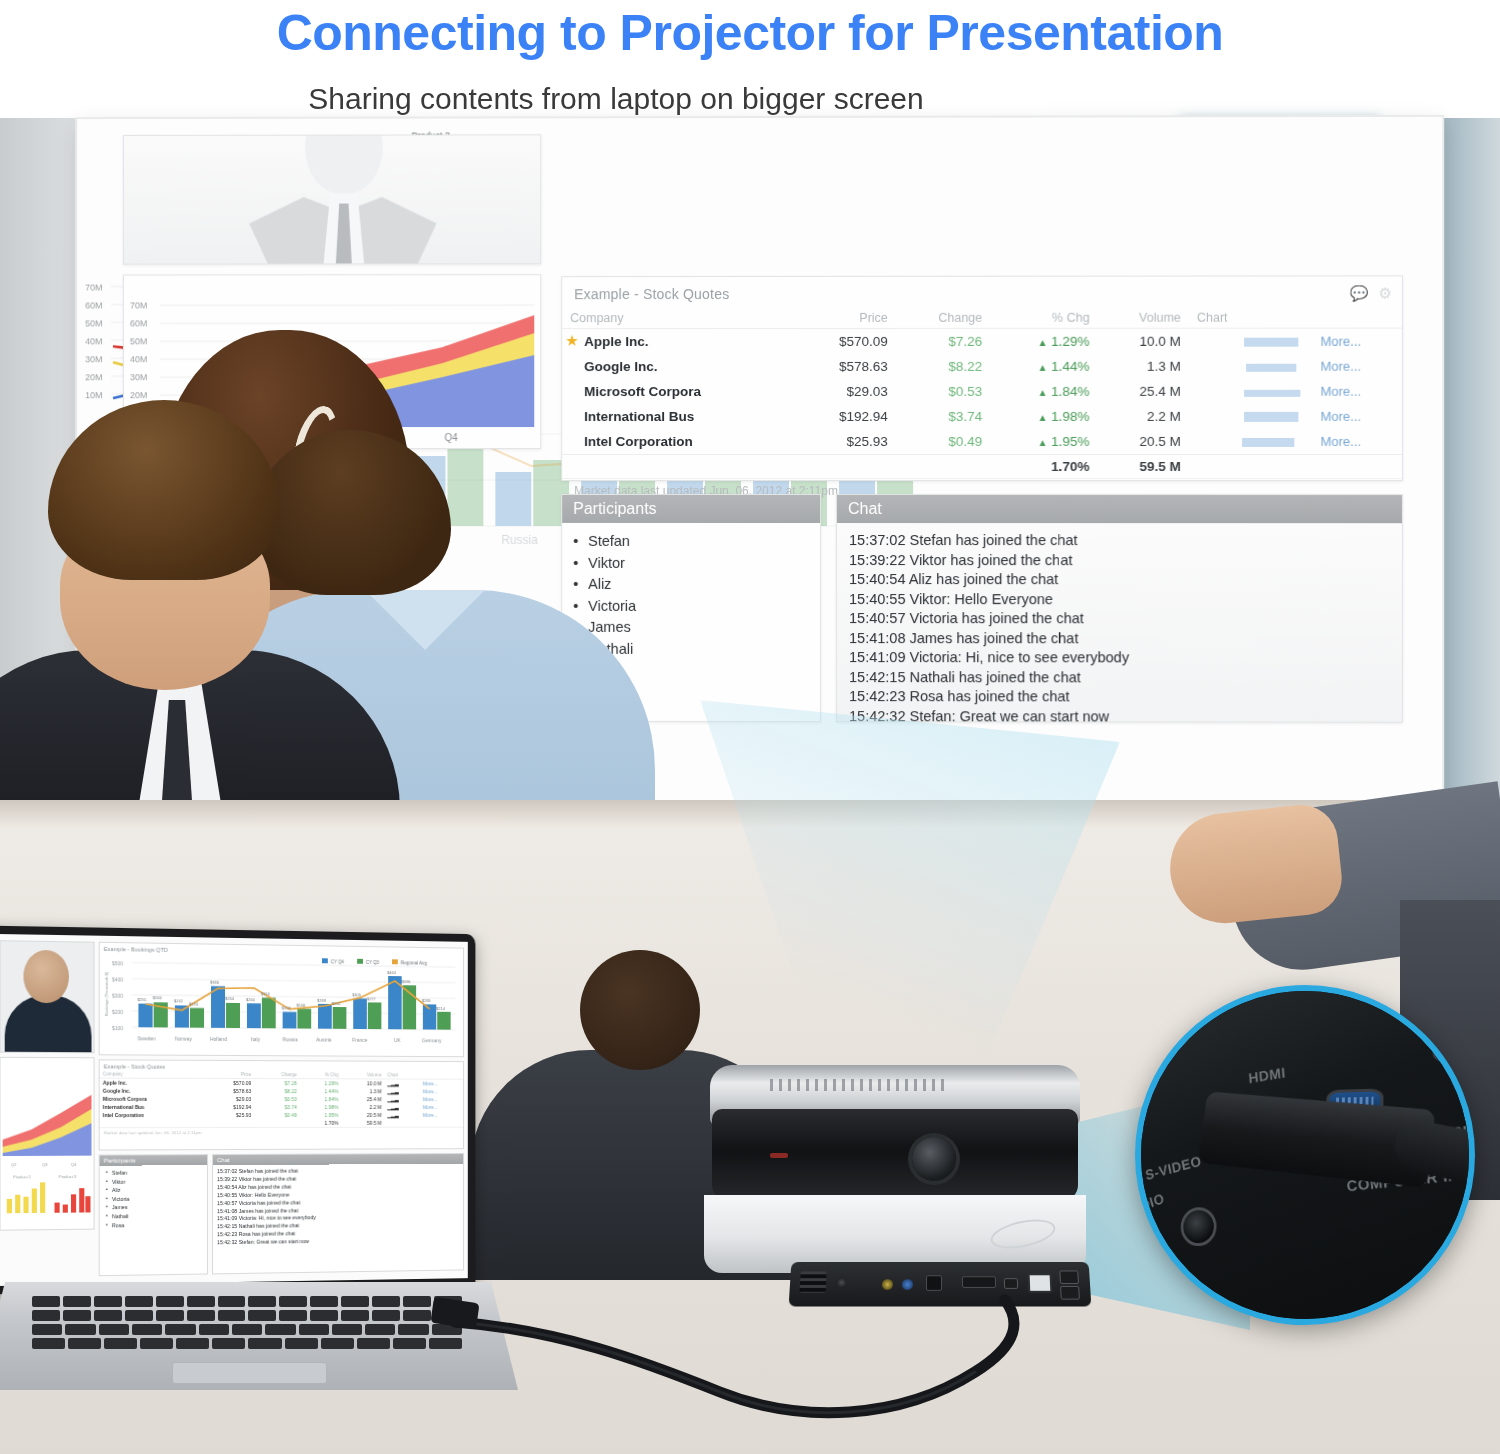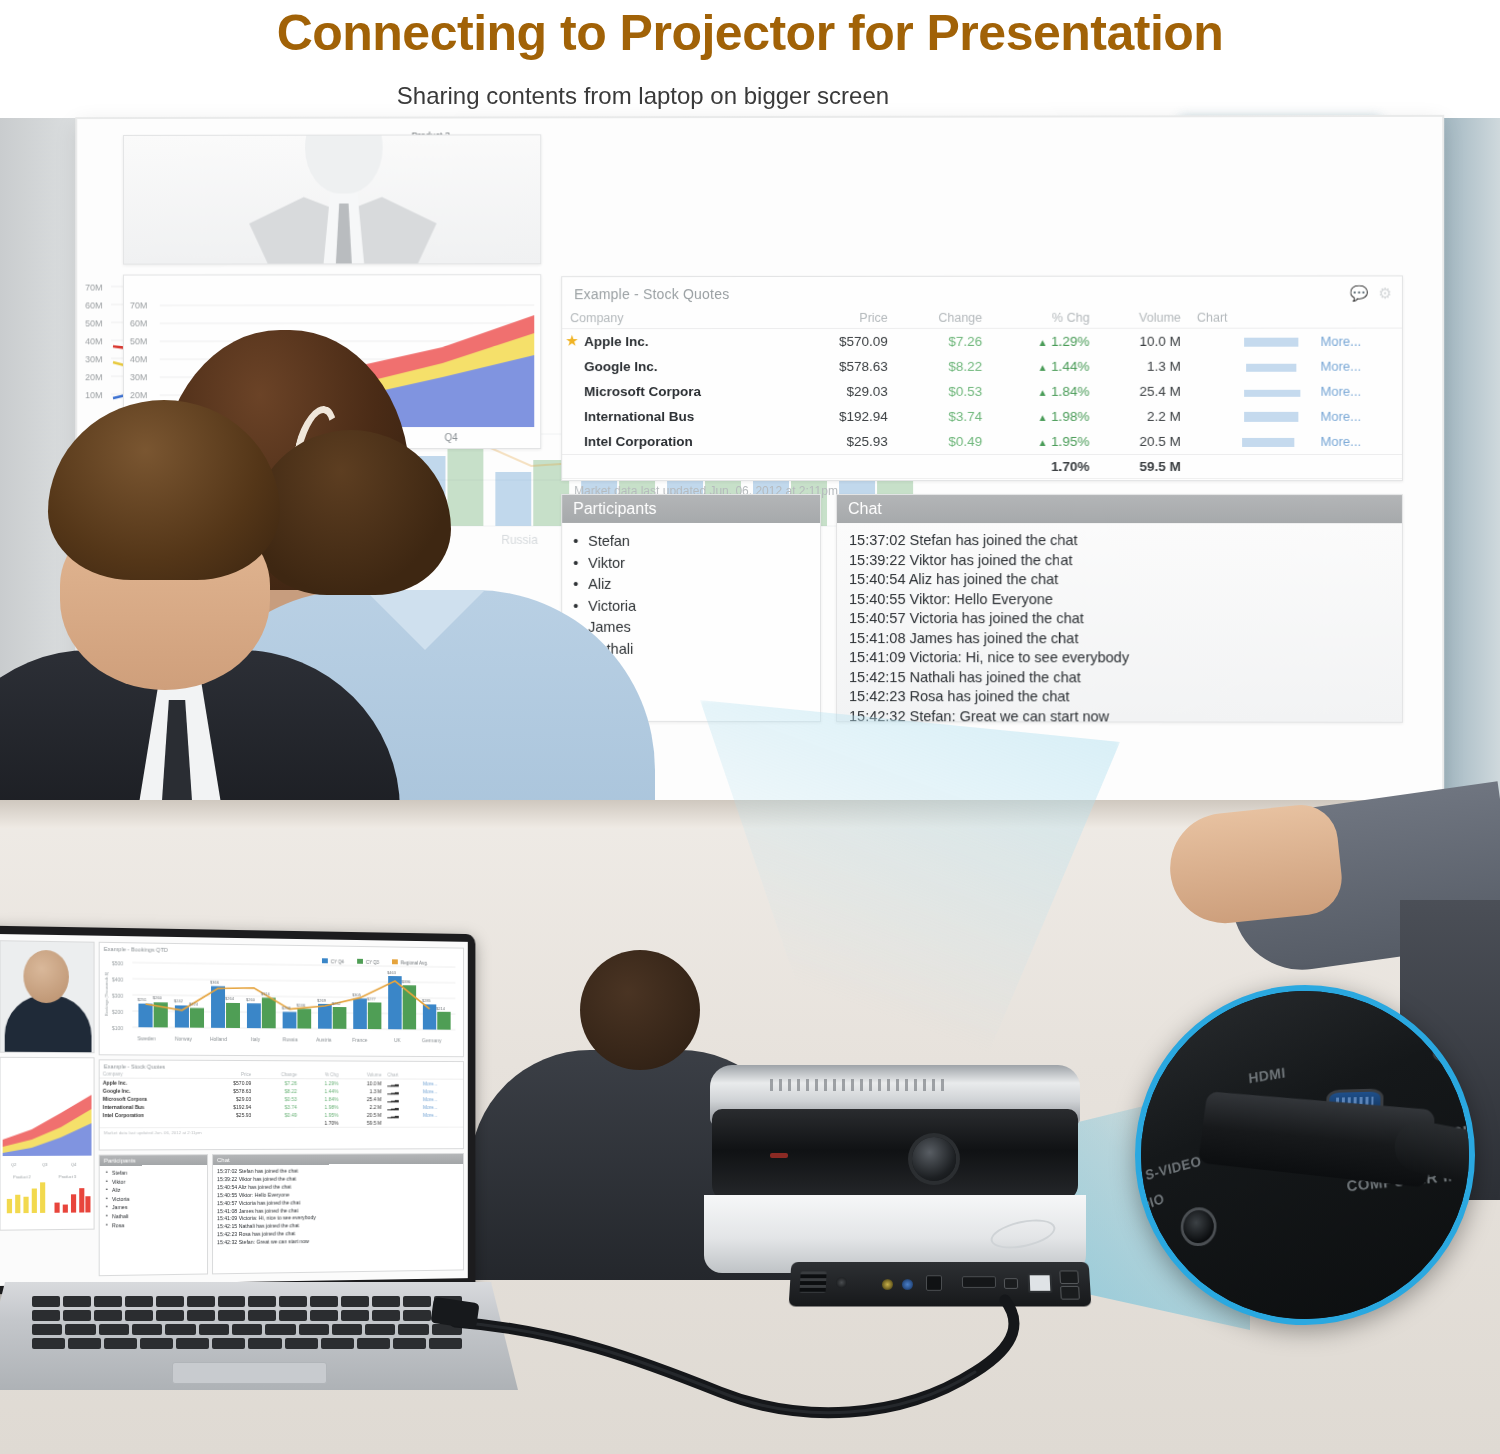--- a/index.html
+++ b/index.html
@@ -10,27 +10,27 @@
     position: relative;
     overflow: hidden;
   }
   .stage { position: absolute; inset: 0; }
 
   
   #title {
     position: absolute; top: 4px; left: 0; width: 1500px;
     text-align: center;
     font-size: 50px; font-weight: bold; letter-spacing: -0.5px;
-    color: #a16207;
+    color: #3b82f6;
     white-space: nowrap;
   }
   #subtitle {
     position: absolute; top: 82px; left: 0; width: 1232px;
     text-align: center;
-    font-size: 24px; color: #3a3a3a; margin-left: 27px;
+    font-size: 30px; color: #3a3a3a;
   }
 
   
   .wall {
     position: absolute; left: 0; top: 118px; width: 1500px; height: 700px;
     background:
       linear-gradient(90deg, #c9ccce 0%, #dfe2e3 6%, #c2c6c8 12%, #d8dbdc 18%, #b9bec1 22%, #cfd3d5 26%, #bcc0c3 30%, #e6e9ea 34%, #d4d8d9 40%);
   }
   .wall-right {
     position: absolute; right: 0; top: 118px; width: 270px; height: 700px;

